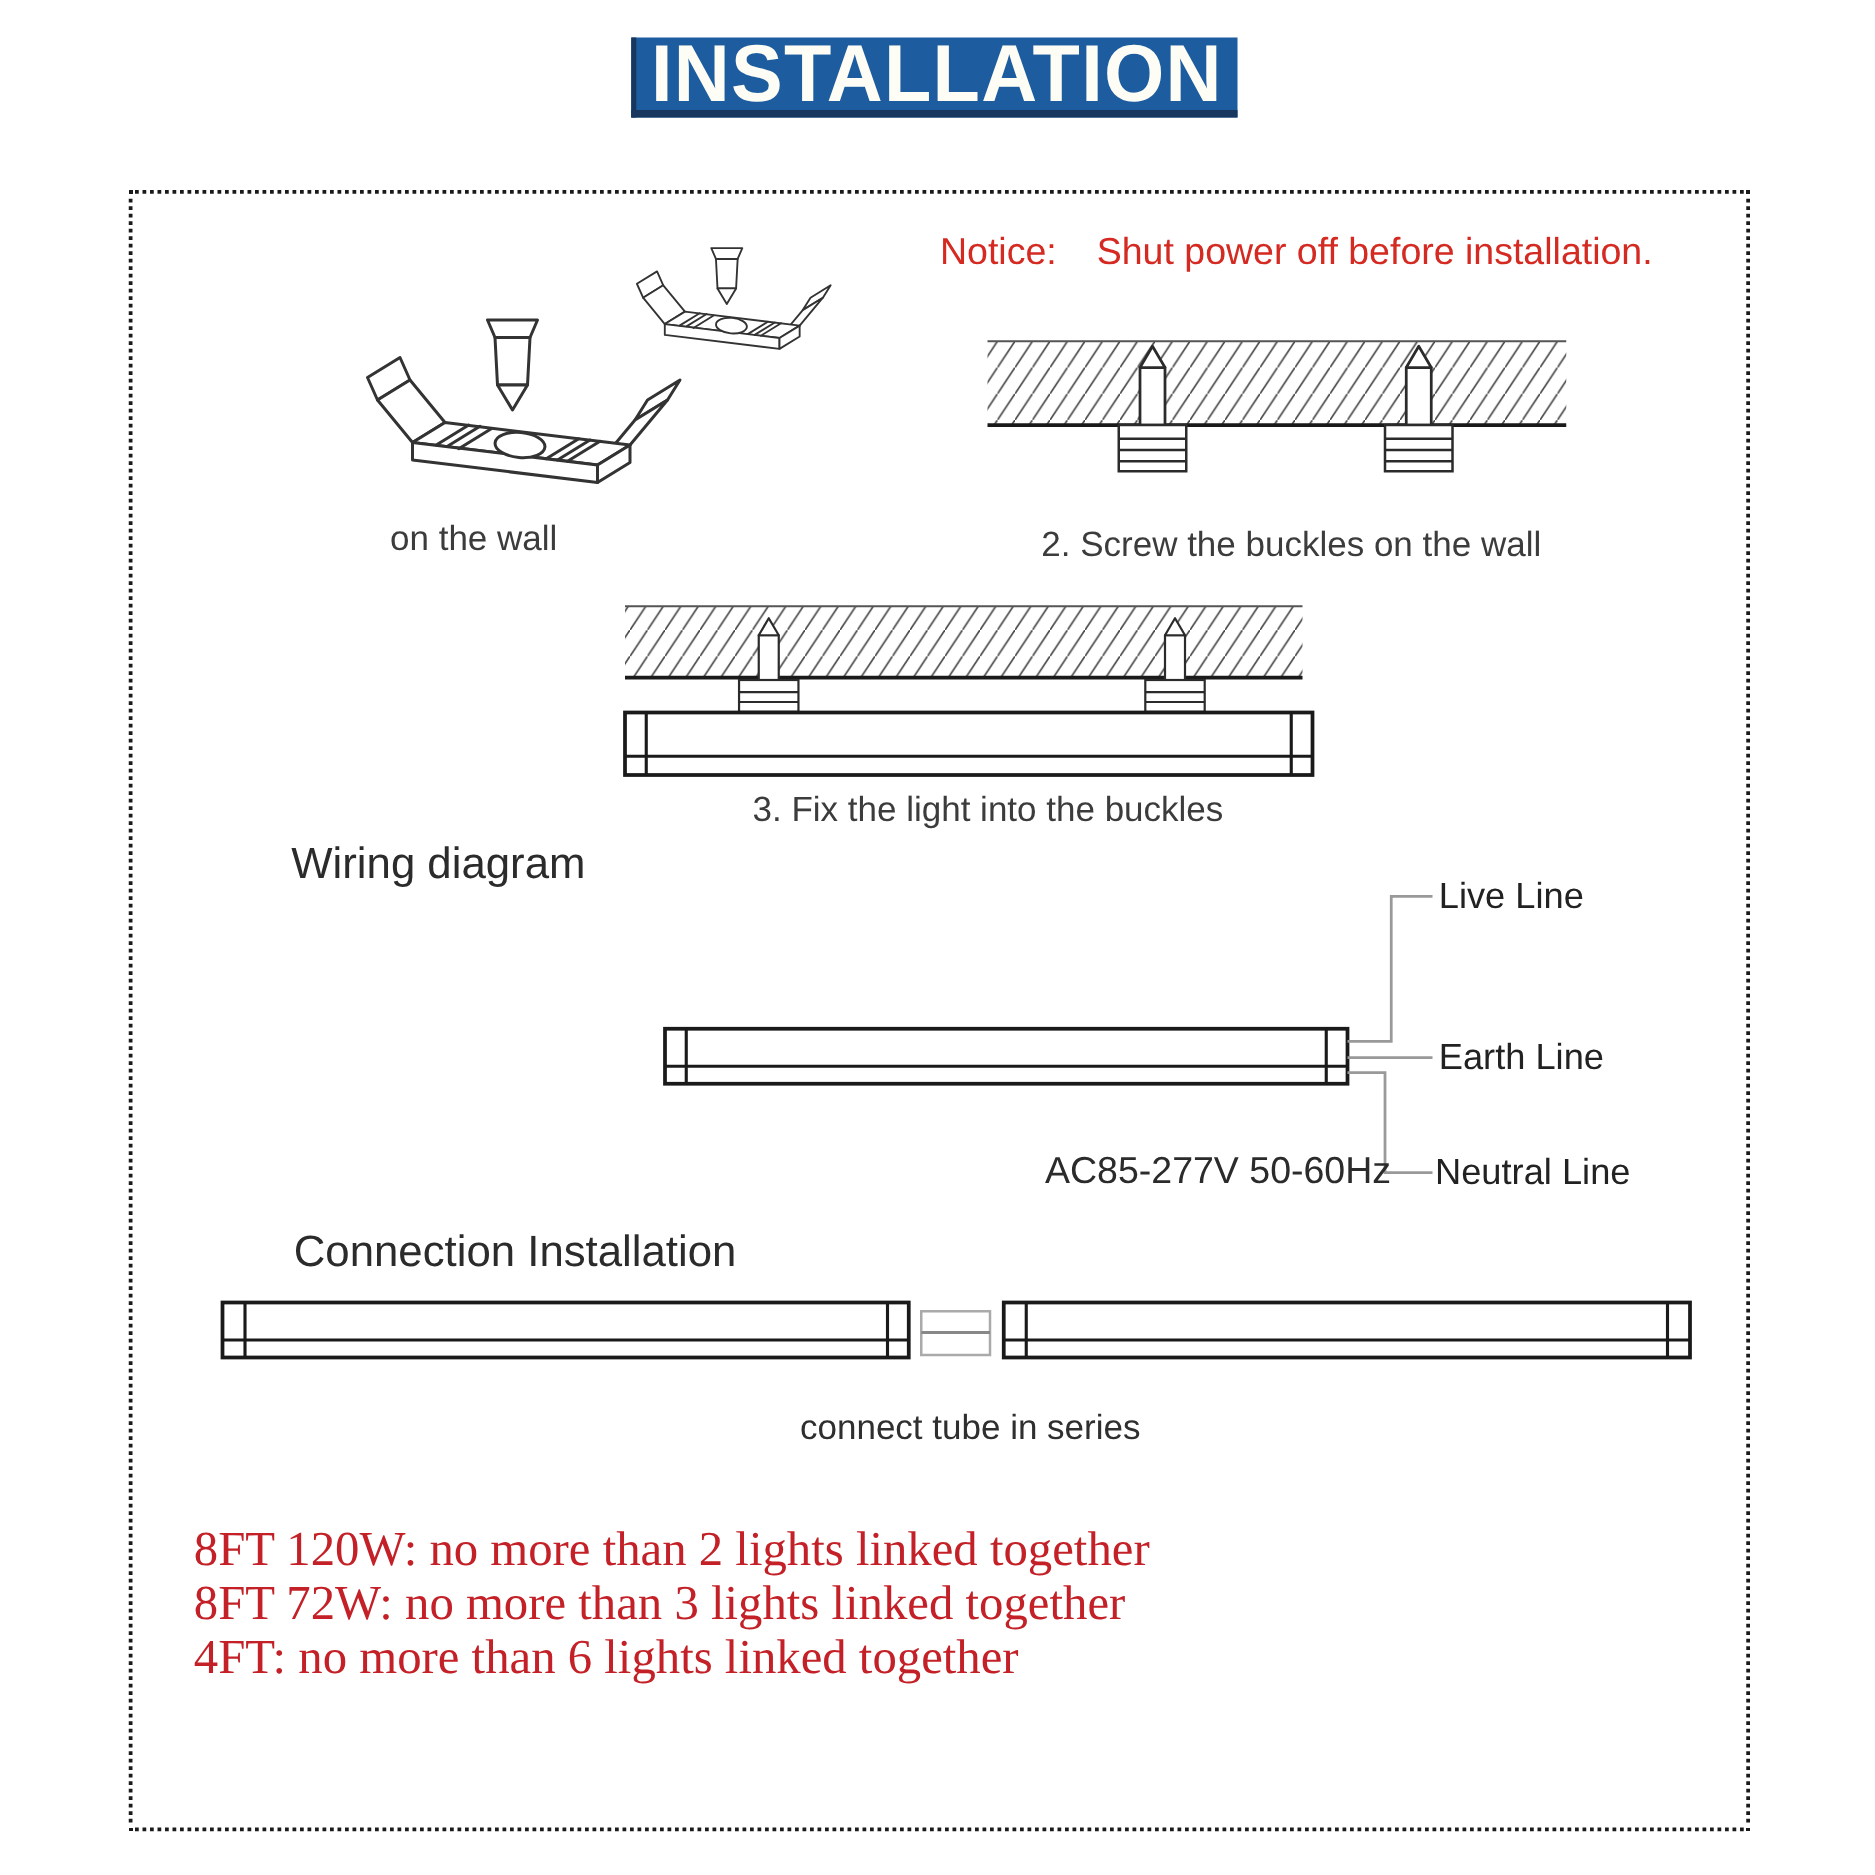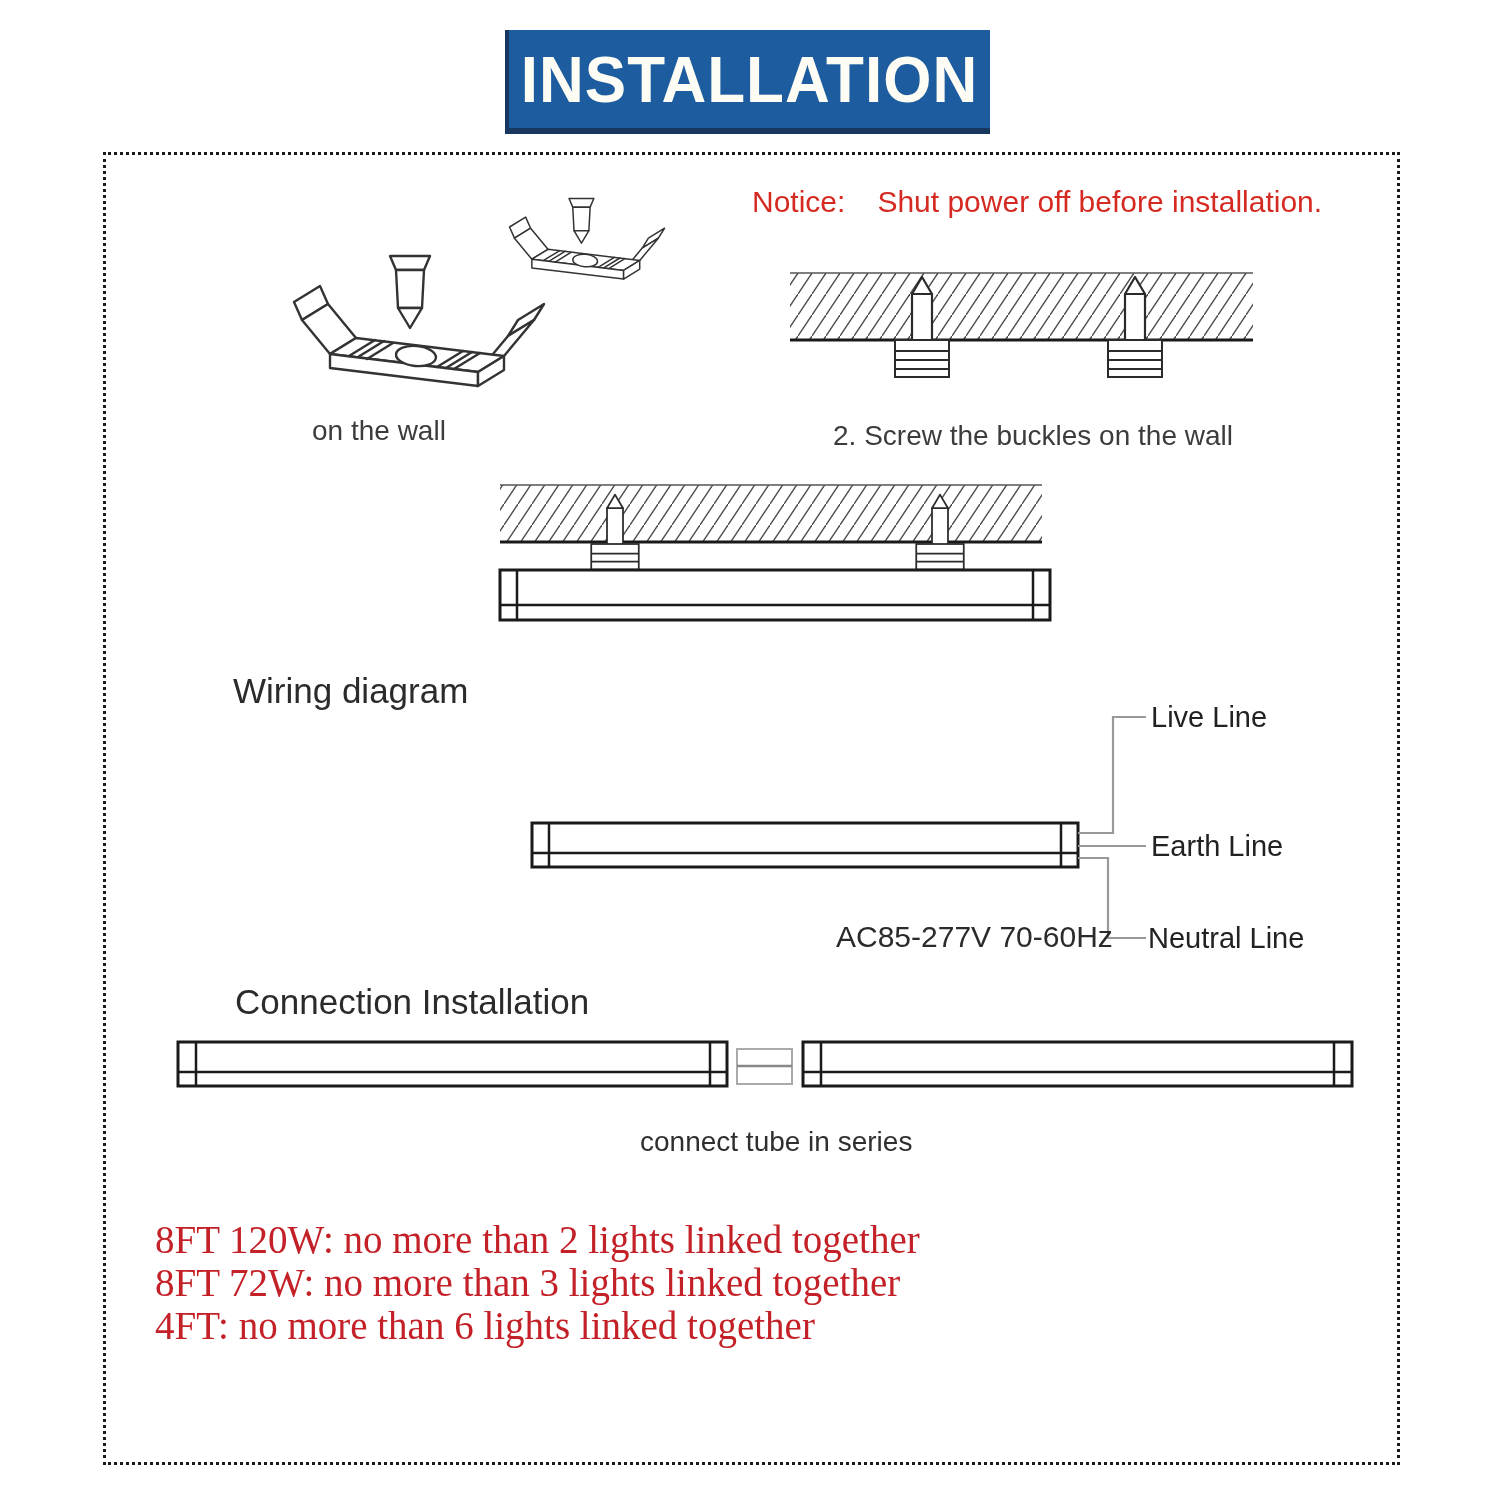--- a/index.html
+++ b/index.html
@@ -4,21 +4,21 @@
 <style>
   html,body{margin:0;padding:0;background:#fff;}
   #stage{
     position:relative;width:1500px;height:1500px;background:#ffffff;
     font-family:"Liberation Sans",sans-serif;overflow:hidden;
   }
   .abs{position:absolute;justify-content:center;}
 
   
   #banner{
-    left:505px;top:30px;width:485px;height:104px;
+    left:505px;top:30px;width:485px;height:64px;
     background:#1d5c9e;
     border-left:4px solid #17375f;border-bottom:6px solid #17375f;
     box-sizing:border-box;
     display:flex;align-items:center;justify-content:center;
   }
   #banner .title{
     color:#fdfdf5;font-weight:700;font-size:62px;letter-spacing:1px;
     transform:scaleY(1.04);white-space:nowrap;
   }
 
@@ -189,26 +189,27 @@
 
   <div id="notice" class="abs">
     <span>Notice:</span>
     <span>Shut power off before installation.</span>
   </div>
 
   <div id="cap1" class="abs caption">
     <div>on the wall</div>
   </div>
   <div id="cap2" class="abs caption">2. Screw the buckles on the wall</div>
+  <div id="cap3" class="abs caption">3. Fix the light into the buckles</div>
 
   <div id="wiring-heading" class="abs section-heading">Wiring diagram</div>
   <div id="live-label" class="abs wire-label">Live Line</div>
   <div id="earth-label" class="abs wire-label">Earth Line</div>
   <div id="neutral-label" class="abs wire-label">Neutral Line</div>
-  <div id="power-spec" class="abs">AC85-277V 70-60Hz</div>
+  <div id="power-spec" class="abs">AC85-277V 50-60Hz</div>
 
   <div id="connection-heading" class="abs section-heading">Connection Installation</div>
   <div id="connect-caption" class="abs">connect tube in series</div>
 
   <div id="limits" class="abs">
     <div>8FT 120W: no more than 2 lights linked together</div>
     <div>8FT 72W: no more than 3 lights linked together</div>
     <div>4FT: no more than 6 lights linked together</div>
   </div>
 

